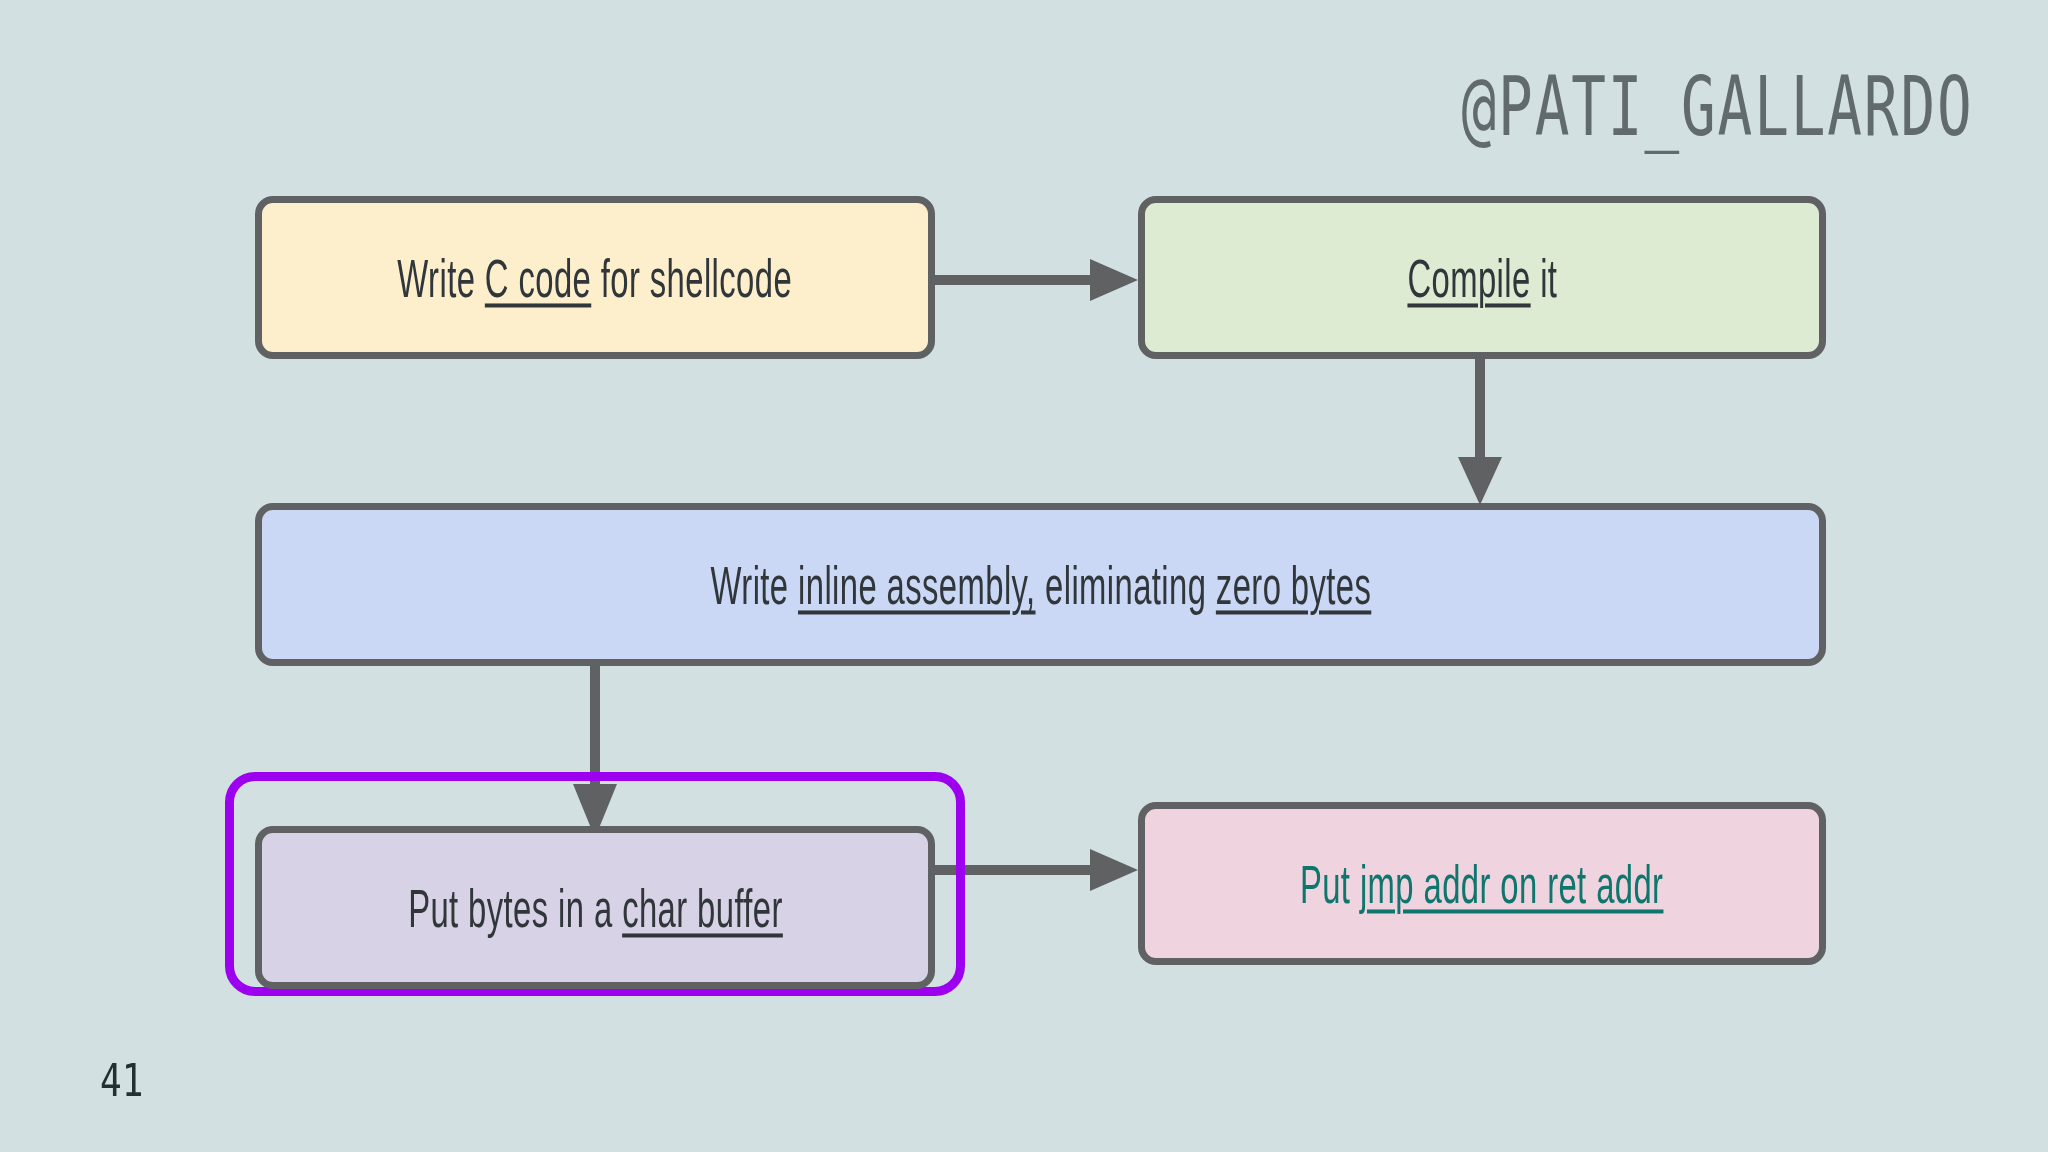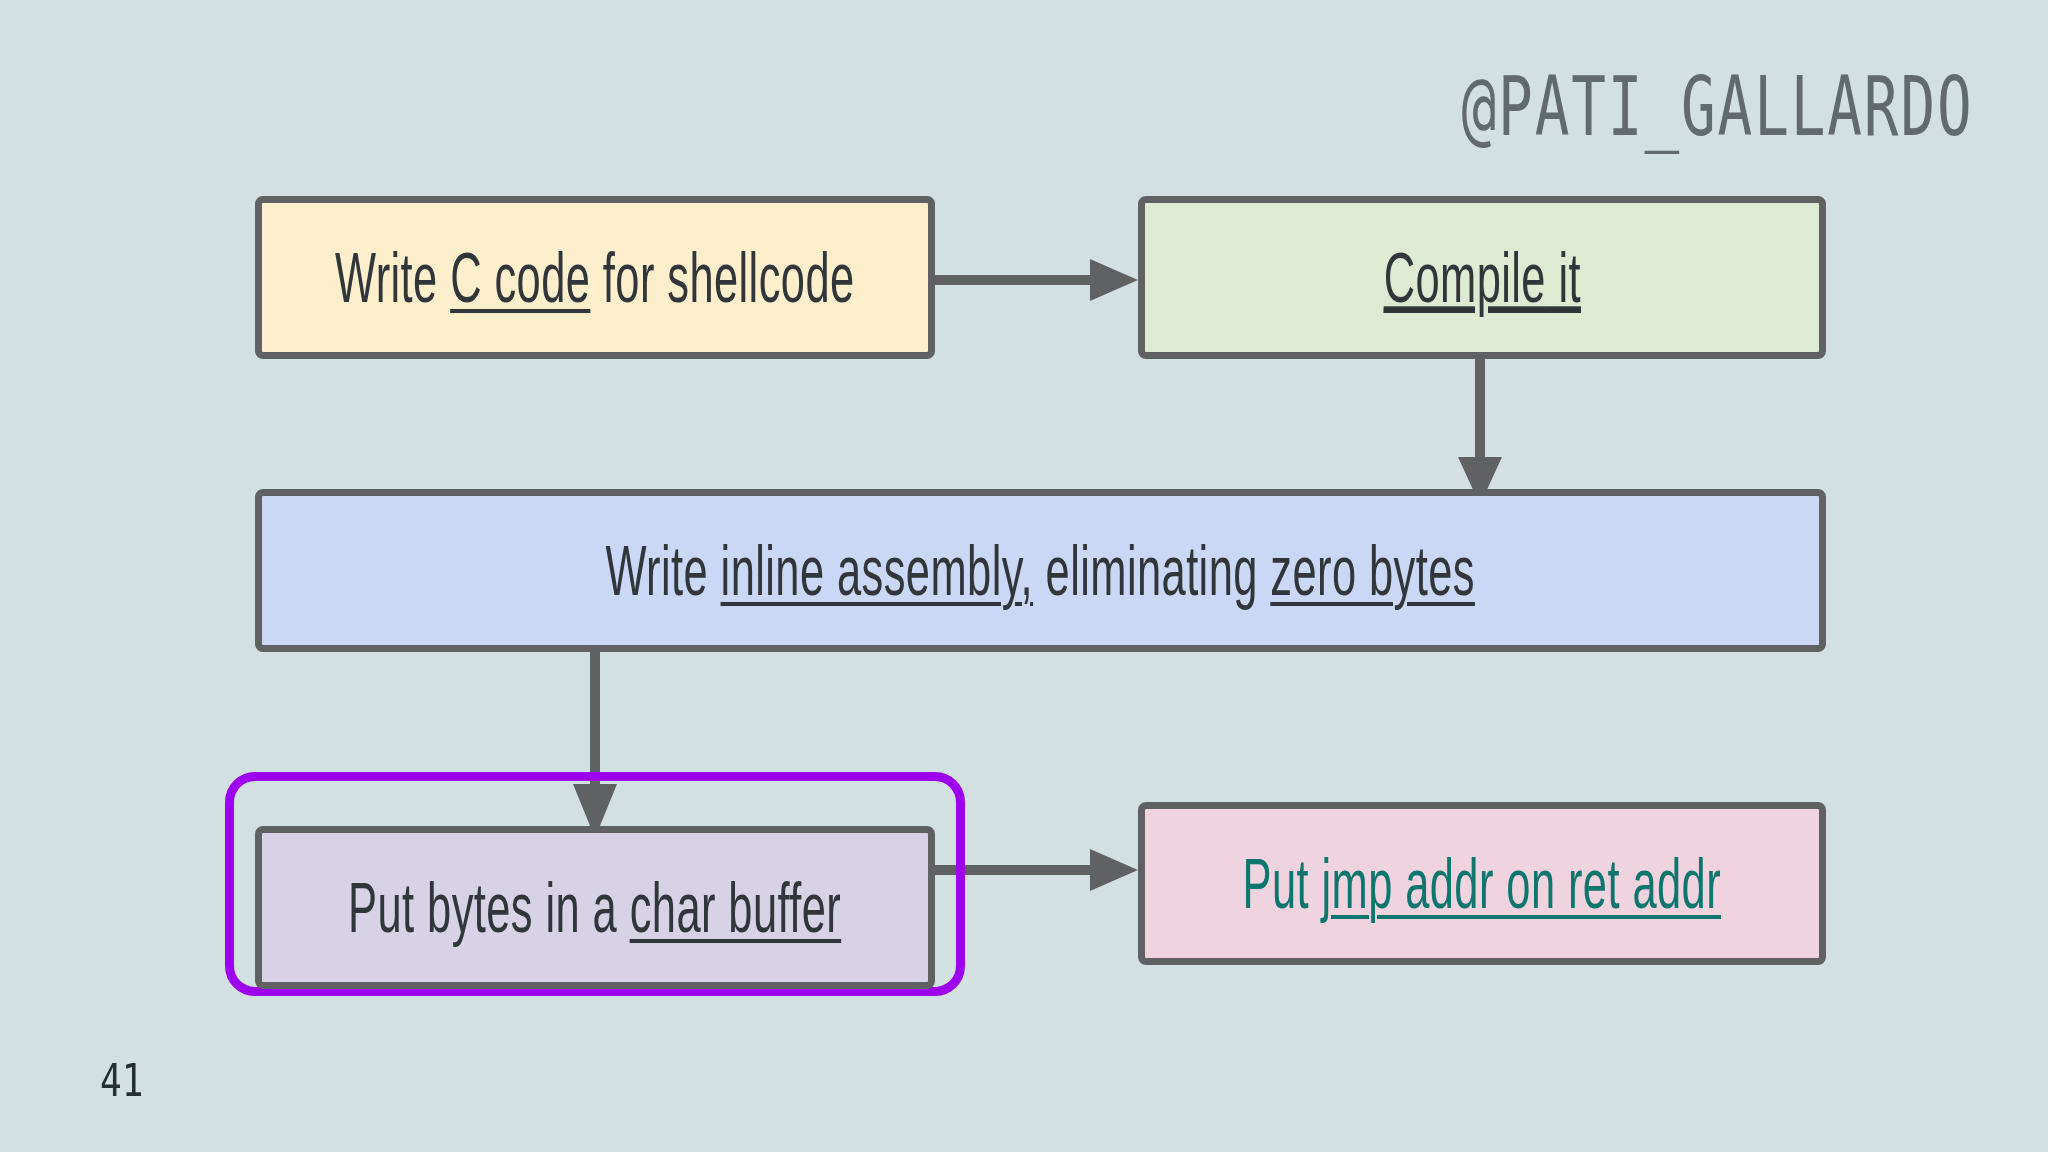--- a/index.html
+++ b/index.html
@@ -46,47 +46,47 @@
     color: #23302f;
     transform: scaleY(1.25);
     transform-origin: left top;
   }
 
   
   .node {
     position: absolute;
     box-sizing: border-box;
     border: 7px solid #5f6163;
-    border-radius: 8px;
+    border-radius: 18px;
     display: flex;
     align-items: center;
     justify-content: center;
     color: #30363a;
     font-family: "Liberation Sans Narrow", "Liberation Sans", sans-serif;
-    font-size: 53px;
+    font-size: 40px;
     line-height: 1;
     text-align: center;
     padding: 16px 22px;
     z-index: 3;
   }
   .node .txt {
     transform: scaleY(1.34) scaleX(0.82);
     transform-origin: center center;
     white-space: nowrap;
     letter-spacing: 0.5px;
   }
   .node u {
     text-decoration: underline;
     text-decoration-thickness: 3px;
     text-underline-offset: 5px;
   }
 
   #node-c-code      { left: 255px;  top: 196px;  width: 680px;  height: 163px; background: #fdeecc; }
   #node-compile     { left: 1138px; top: 196px;  width: 688px;  height: 163px; background: #dcebd2; }
-  #node-inline-asm  { left: 255px;  top: 489px;  width: 1571px; height: 163px; background: #cbd8f5; }
+  #node-inline-asm  { left: 255px;  top: 503px;  width: 1571px; height: 163px; background: #cbd8f5; }
   #node-char-buffer { left: 255px;  top: 802px;  width: 680px;  height: 163px; background: #d7d2e6; margin-top: 24px; }
   #node-jmp-addr    { left: 1138px; top: 802px;  width: 688px;  height: 163px; background: #efd3df; }
 
   
   #highlight-ring {
     position: absolute;
     left: 225px;
     top: 772px;
     width: 740px;
     height: 224px;
@@ -142,21 +142,21 @@
       <polygon points="170,4 218,25 170,46" fill="#5f6163"></polygon>
     </svg>
   </div>
 
   <div id="highlight-ring" style="border-color: rgb(157, 0, 239);"></div>
 
   <div class="node" id="node-c-code" style="background: rgb(253, 238, 204); border-color: rgb(95, 97, 99); color: rgb(48, 54, 58);">
     <span class="txt"><span>Write </span><u>C code</u><span> for shellcode</span></span>
   </div>
 
-  <div class="node" id="node-compile" style="background: rgb(220, 235, 210); border-color: rgb(95, 97, 99); color: rgb(48, 54, 58); text-decoration: underline;">
+  <div class="node" id="node-compile" style="background: rgb(220, 235, 210); border-color: rgb(95, 97, 99); color: rgb(48, 54, 58);">
     <span class="txt"><u>Compile</u><span> it</span></span>
   </div>
 
   <div class="node" id="node-inline-asm" style="background: rgb(203, 216, 245); border-color: rgb(95, 97, 99); color: rgb(48, 54, 58);">
     <span class="txt"><span>Write </span><u>inline assembly,</u><span> eliminating </span><u>zero bytes</u></span>
   </div>
 
   <div class="node" id="node-char-buffer" style="background: rgb(215, 210, 230); border-color: rgb(95, 97, 99); color: rgb(48, 54, 58);">
     <span class="txt"><span>Put bytes in a </span><u>char buffer</u></span>
   </div>

